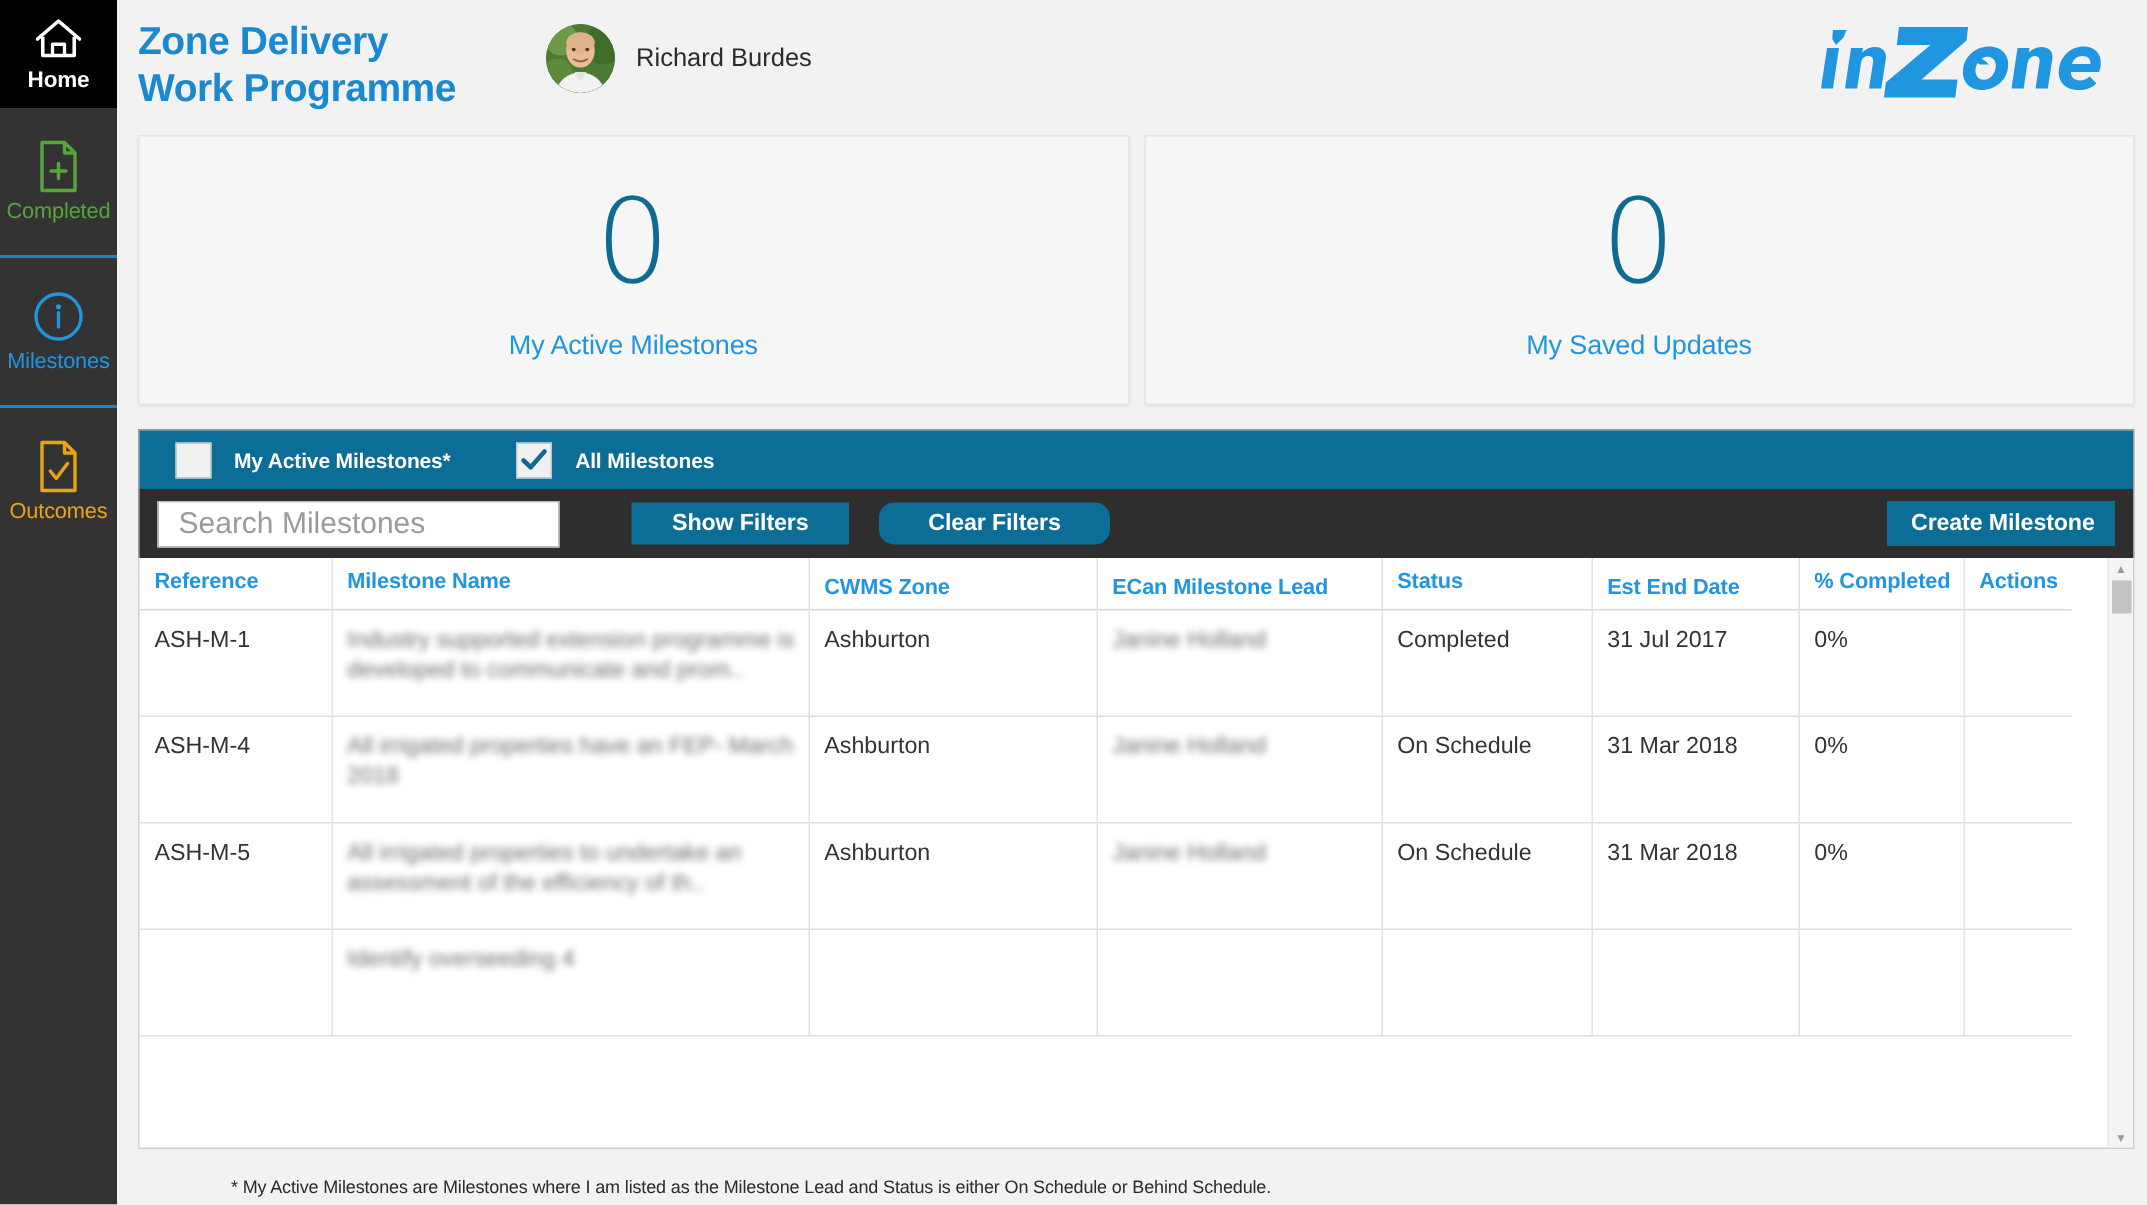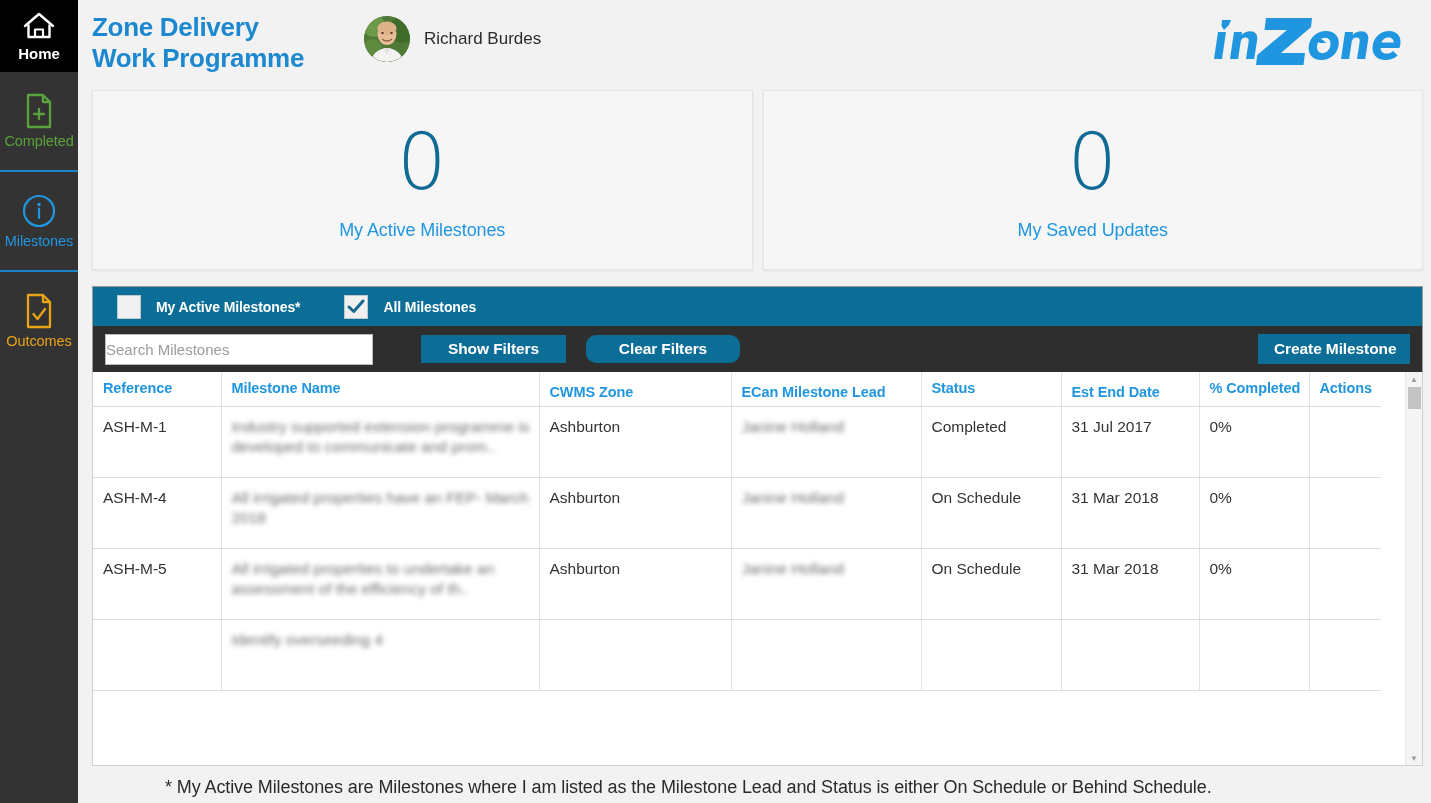--- a/index.html
+++ b/index.html
@@ -171,23 +171,23 @@
     display: flex;
     align-items: center;
     padding: 0 12px 0 12px;
     position: relative;
   }
   #search-input {
     width: 268px; height: 31px;
     background: #ffffff;
     border: 1px solid #bbbbbb;
     font-family: "Liberation Sans", sans-serif;
-    font-size: 15px;
+    font-size: 20px;
     color: #333;
-    padding: 0 0;
+    padding: 0 13px;
     outline: none;
   }
   #search-input::placeholder { color: #9b9b9b; }
   .tb-btn {
     background: #0c6e96;
     color: #ffffff;
     border: none;
     font-family: "Liberation Sans", sans-serif;
     font-size: 15.5px;
     font-weight: bold;
@@ -281,23 +281,23 @@
   #vscroll .sb-thumb {
     position: absolute;
     top: 15px; left: 2px;
     width: 13px; height: 22px;
     background: #c3c3c3;
   }
 
   
   #footnote {
     position: absolute;
-    left: 87px;
+    left: 76px;
     bottom: 5px;
-    font-size: 18px;
+    font-size: 12px;
     color: #2b2b2b;
     letter-spacing: -0.1px;
   }
 </style>
 </head>
 <body>
 
 <div id="app">
 
   <nav id="sidebar">

